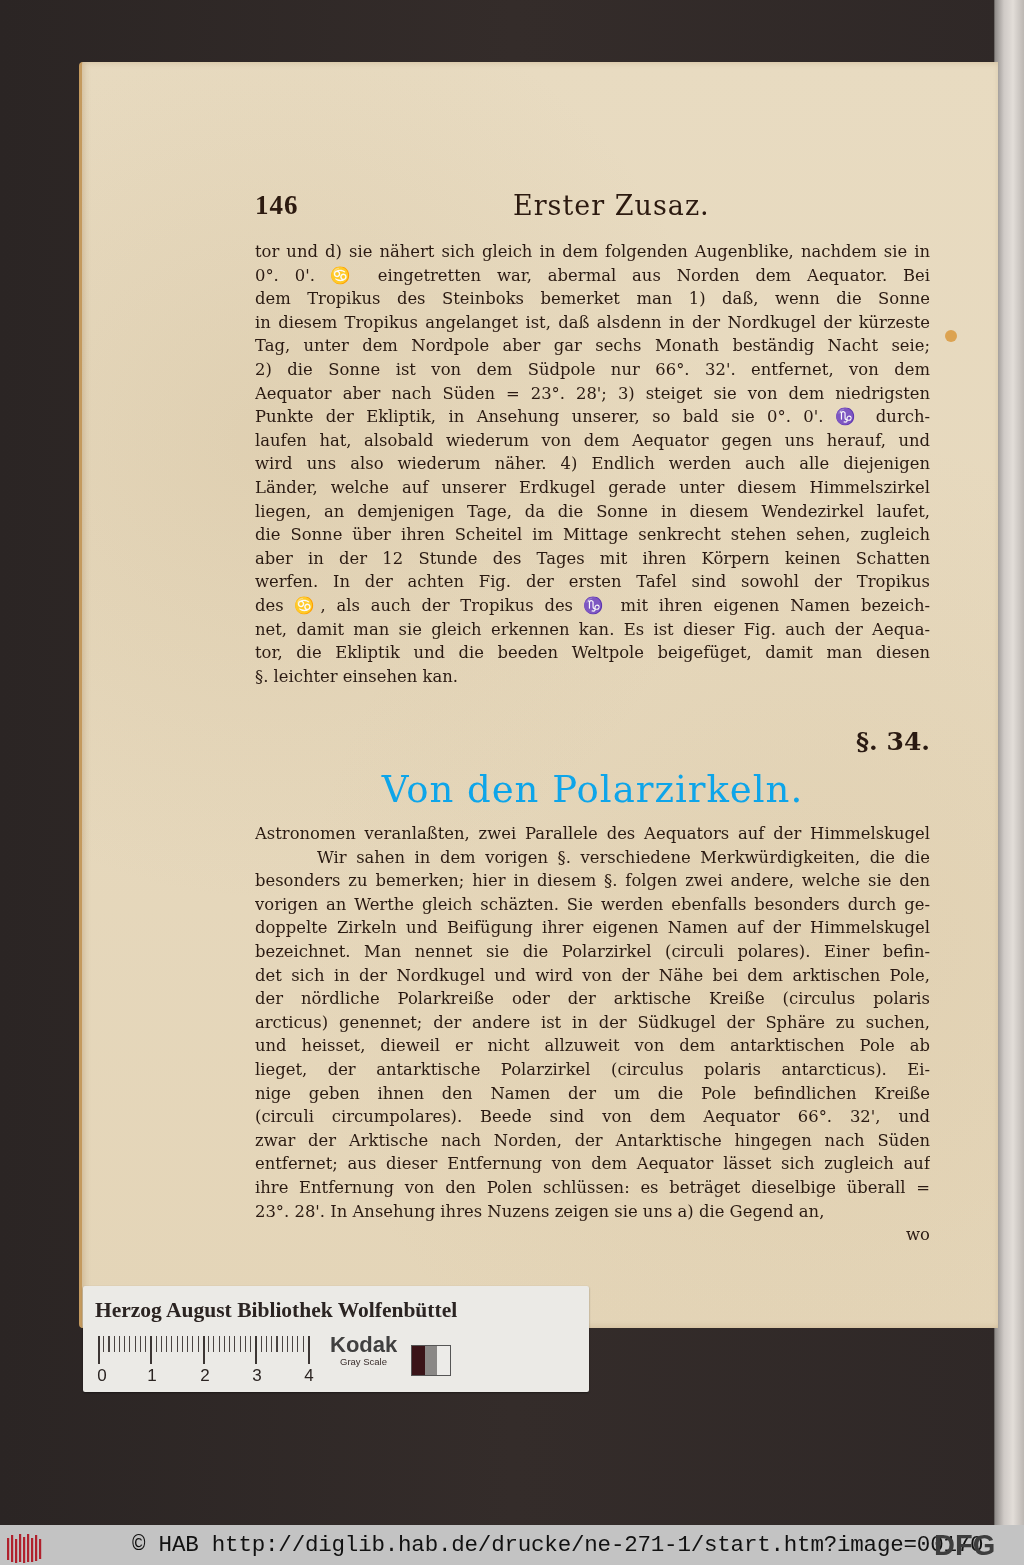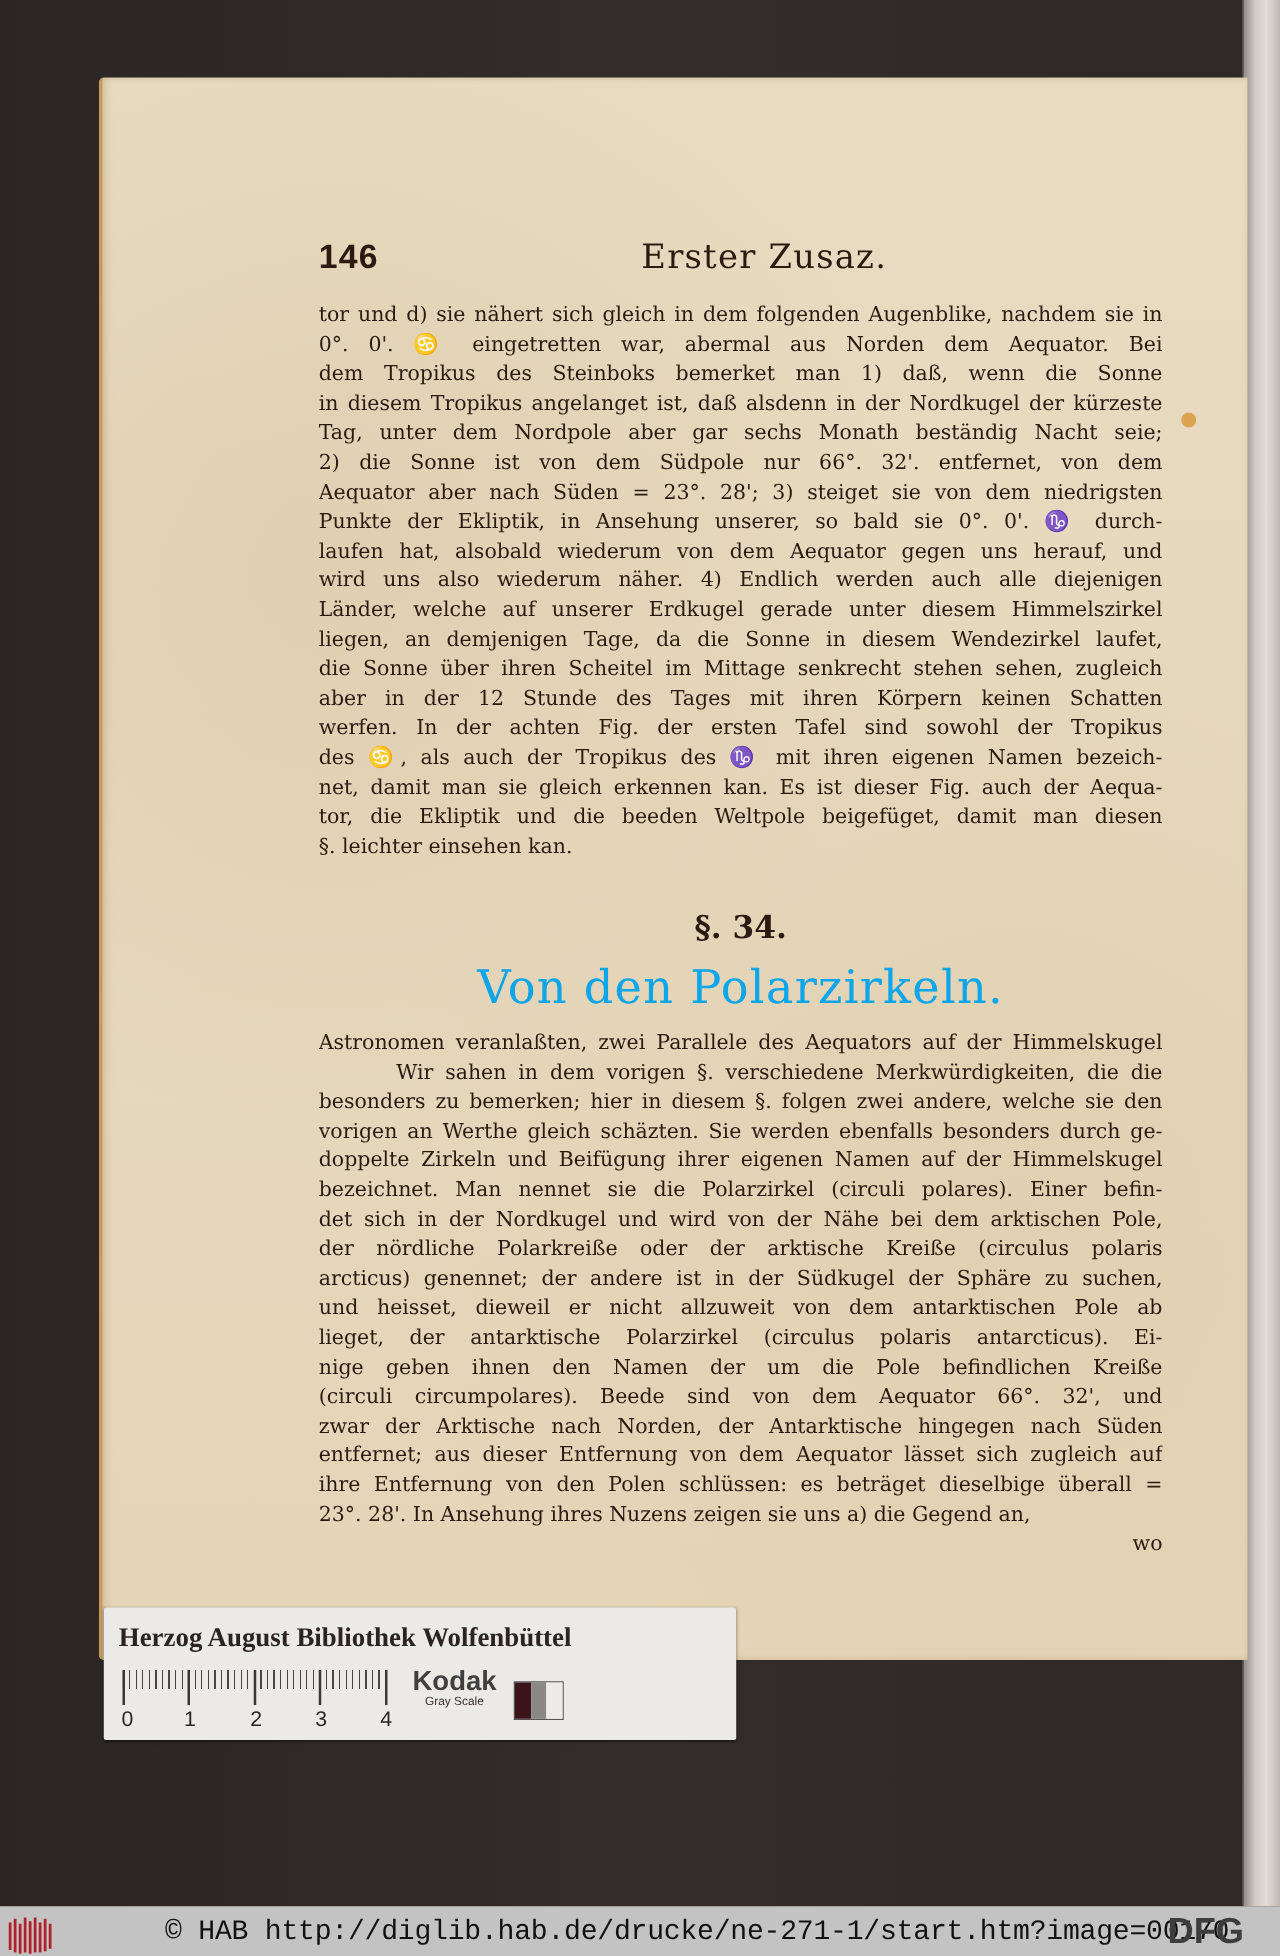--- a/index.html
+++ b/index.html
@@ -27,36 +27,36 @@
     border-left: 3px solid #c49a5e;
     border-radius: 4px 0 0 4px;
     box-shadow: inset 2px 0 6px rgba(140,95,40,0.25);
   }
   .page-header {
     position: absolute; left: 255px; top: 190px; width: 700px; height: 40px;
     color: #2c1a10;
   }
   .page-number {
     position: absolute; left: 0; top: 0; font-size: 27px; font-weight: bold;
-    font-family: Liberation Sans, sans-serif; letter-spacing: 1px;
+    font-family: Liberation Serif, serif; letter-spacing: 1px;
   }
   .running-head {
     position: absolute; left: 258px; top: 0; font-size: 27px; font-weight: normal;
     font-family: "DejaVu Serif", serif; letter-spacing: 1px;
   }
   .body-text {
     position: absolute; left: 255px; width: 675px; color: #2a1a12;
     font-family: "DejaVu Serif", serif; font-size: 16.4px; line-height: 23.6px;
   }
   .line { display: block; white-space: nowrap; text-align: justify; text-align-last: justify; overflow: hidden; }
   .line.last { text-align-last: left; }
   .line.right { text-align: right; text-align-last: right; }
   .block1 { top: 240px; }
   .section-num {
-    position: absolute; left: 255px; width: 675px; top: 727px; text-align: center;
+    position: absolute; left: 255px; width: 675px; top: 727px; text-align: right;
     font-size: 25px; font-weight: bold; color: #2a1a12;
   }
   .section-title {
     position: absolute; left: 255px; width: 675px; top: 768px; text-align: center;
     font-size: 37px; font-weight: normal; color: #0ea5e9; letter-spacing: 1px;
   }
   .block2 { top: 822px; left: 255px; }
   .indent { padding-left: 62px; box-sizing: border-box; }
   .stain {
     position: absolute; left: 945px; top: 330px; width: 12px; height: 12px; border-radius: 50%;

